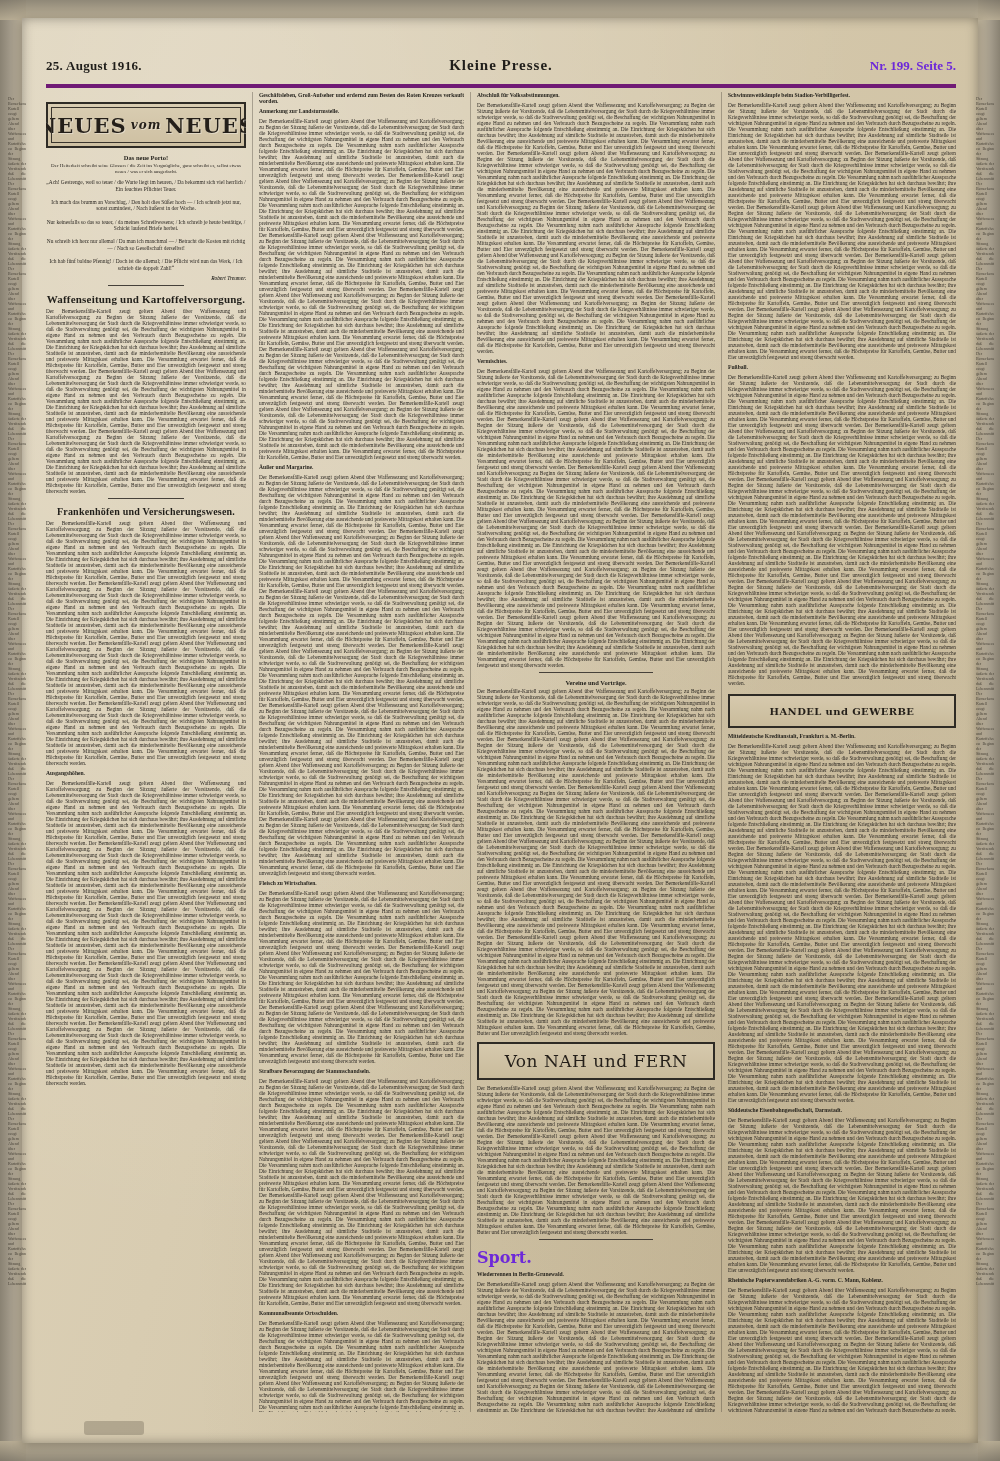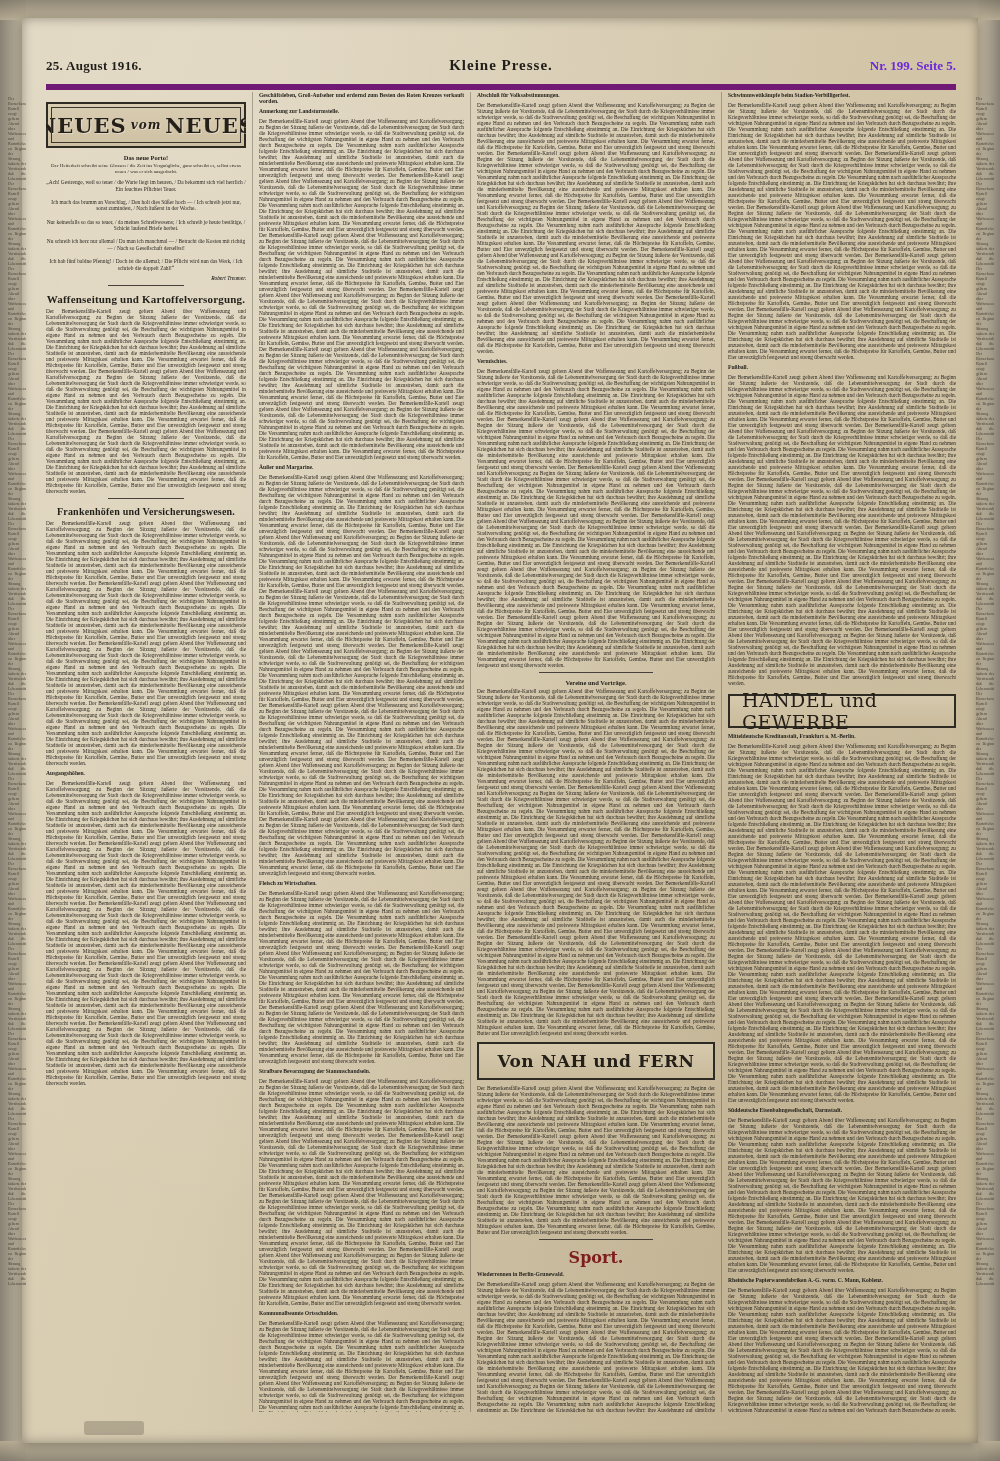--- a/index.html
+++ b/index.html
@@ -30,21 +30,21 @@
   .edge-top{
     position:absolute;left:0;top:0;width:1000px;height:20px;
     background:linear-gradient(180deg,#80796a 0%,#bcb096 100%);opacity:.8;
   }
   .edge-bottom{
     position:absolute;left:0;bottom:0;width:1000px;height:20px;
     background:linear-gradient(0deg,#80796a 0%,#bcb096 100%);opacity:.8;
   }
   
   .masthead{position:absolute;left:46px;top:58px;width:910px;height:26px;
-    border-bottom:6px solid #701a75;}
+    border-bottom:4px solid #701a75;}
   .mast-date{position:absolute;left:0;top:0;font-size:13px;font-weight:bold;color:#201e1a;letter-spacing:.3px;}
   .mast-title{position:absolute;left:0;top:-1px;width:910px;text-align:center;
     font-family:Liberation Serif, serif;font-weight:bold;font-size:15px;color:#201e1a;letter-spacing:1px;}
   .mast-issue{position:absolute;right:0;top:0;font-size:13px;font-weight:bold;color:#6d28d9;}
 
   
   .margin-col{position:absolute;top:96px;width:18px;font-size:4px;line-height:5px;color:#4a443a;
     overflow:hidden;text-align:justify;}
   .margin-left{left:8px;height:1300px;}
   .margin-right{right:6px;height:1300px;}
@@ -73,27 +73,27 @@
      letter-spacing:1px;text-shadow:1px 1px 0 rgba(255,255,255,.35);}
   .banner .sm{font-size:12px;font-style:italic;}
   .banner:before{content:"";position:absolute;inset:3px;border:1px solid #3a352d;}
 
   .poem{font-size:5.4px;line-height:6.6px;text-align:center;color:#2b2722;margin:4px 0;}
   .sign{font-size:5.4px;text-align:right;font-style:italic;margin-top:3px;}
 
   
   .banner2{position:relative;margin:6px 0 5px 0;height:34px;border:2px solid #2e2b25;
     background:linear-gradient(180deg,#d6c9ad,#c9bb9b);display:flex;align-items:center;justify-content:center;}
-  .banner2 span{font-family:"DejaVu Serif",serif;font-weight:bold;font-size:17px;color:#241f19;letter-spacing:.5px;}
+  .banner2 span{font-family:"DejaVu Serif",serif;font-weight:normal;font-size:17px;color:#241f19;letter-spacing:.5px;}
   .banner3{position:relative;margin:8px 0 5px 0;height:30px;border:2px solid #2e2b25;
     background:linear-gradient(180deg,#d6c9ad,#c9bb9b);display:flex;align-items:center;justify-content:center;}
-  .banner3 span{font-family:"DejaVu Serif",serif;font-weight:normal;font-size:19px;color:#241f19;letter-spacing:.4px;margin-left:12px;}
-
-  .sport-hd{font-family:"DejaVu Serif",serif;font-weight:bold;font-size:16px;text-align:center;
-     margin:8px 0 4px 0;color:#7f1d1d;}
+  .banner3 span{font-family:"DejaVu Serif",serif;font-weight:bold;font-size:10px;color:#241f19;letter-spacing:.4px;}
+
+  .sport-hd{font-family:"DejaVu Serif",serif;font-weight:bold;font-size:16px;
+     margin:8px 0 4px 0;color:#6d28d9;}
 
   .stamp{position:absolute;left:84px;bottom:26px;width:60px;height:14px;
     border-radius:3px;opacity:.28;background:#4a4336;}
 </style>
 </head>
 <body>
 
 <div class="page">
   <div class="edge-left"></div>
   <div class="edge-right"></div>

